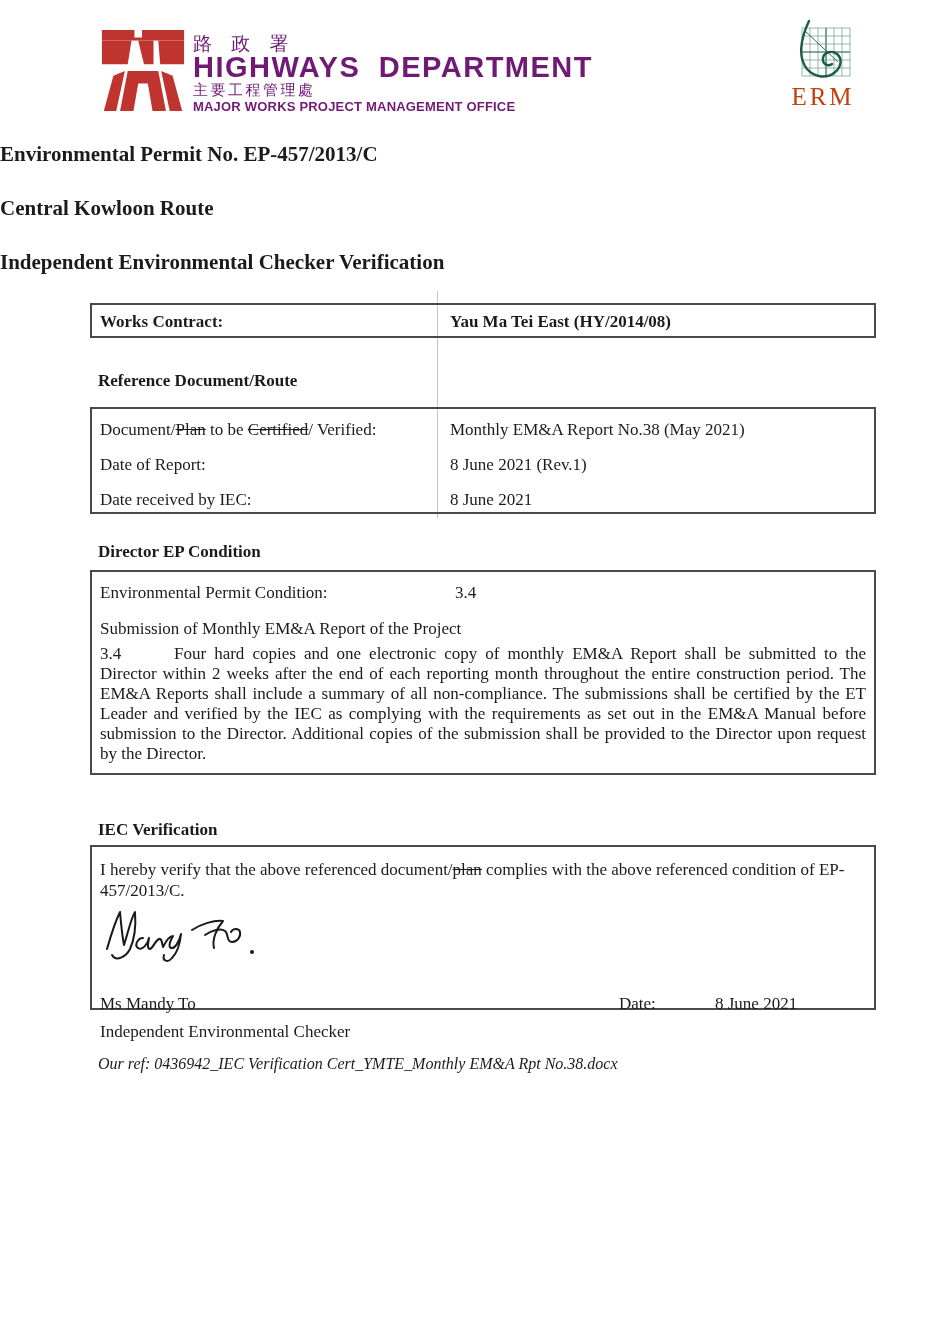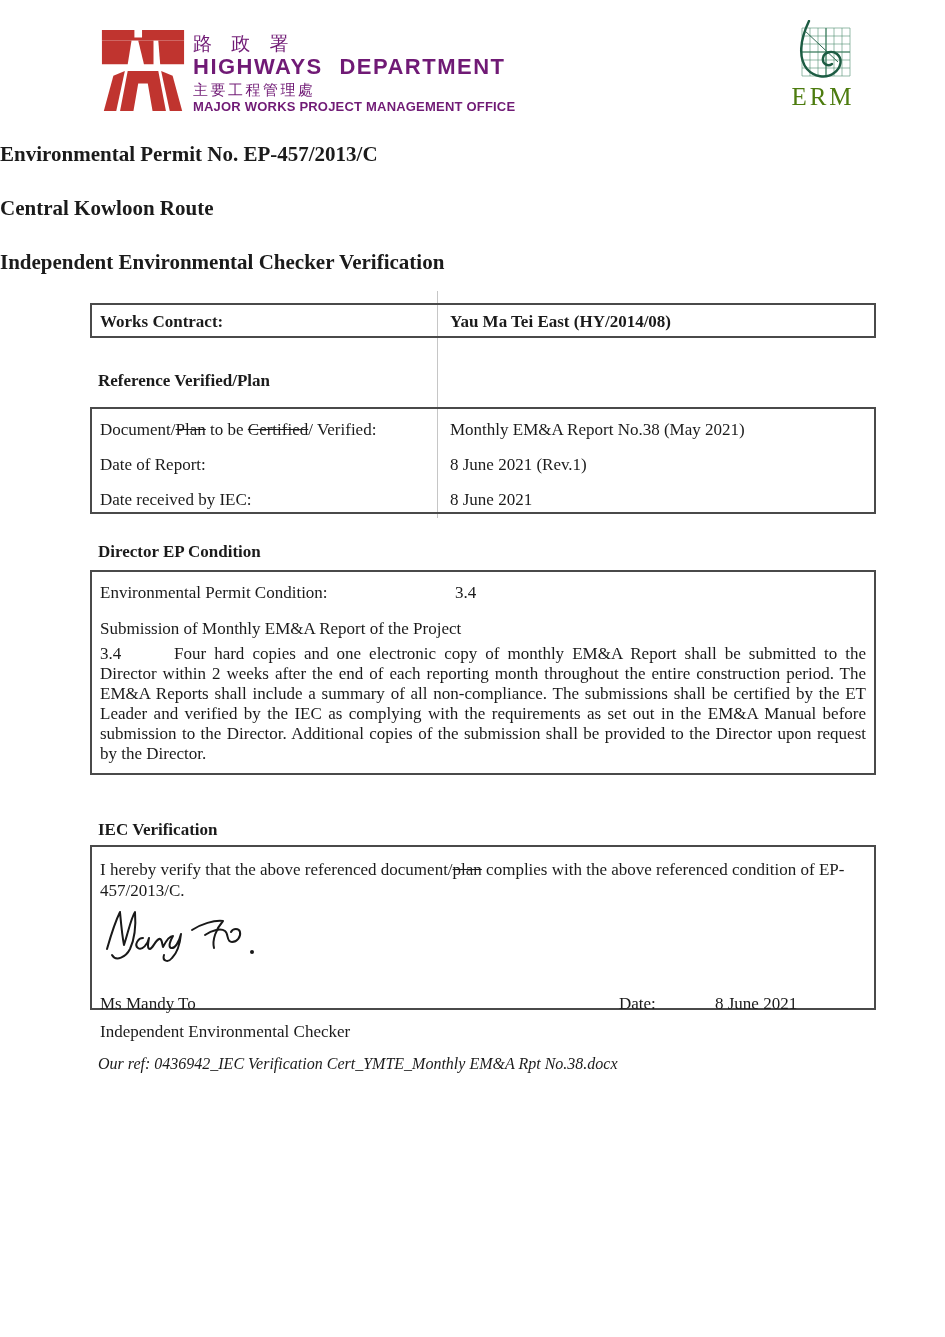--- a/index.html
+++ b/index.html
@@ -5,25 +5,25 @@
   html,body { margin:0; padding:0; background:#ffffff; }
   .page {
     position:relative; width:945px; height:1337px; background:#ffffff;
     font-family:"Liberation Serif", serif; color:#1b1b1b; overflow:hidden;
   }
   .abs { position:absolute; }
 
   
   .hd-text { position:absolute; left:193px; top:33px; font-family:"Liberation Sans", sans-serif; color:#701a75; }
   .hd-zh1 { font-size:19px; letter-spacing:7px; line-height:22px; }
-  .hd-en1 { font-size:22px; font-weight:bold; letter-spacing:1.5px; word-spacing:9px; line-height:24px; }
+  .hd-en1 { font-size:29px; font-weight:bold; letter-spacing:1.5px; word-spacing:9px; line-height:24px; }
   .hd-zh2 { font-size:15px; letter-spacing:2.5px; line-height:19px; margin-top:1px; }
   .hd-en2 { font-size:13px; font-weight:bold; letter-spacing:0.2px; line-height:16px; }
   .erm-wrap { position:absolute; left:789px; top:20px; width:68px; text-align:center; }
-  .erm-text { font-size:25px; letter-spacing:3px; color:#4d7c0f; line-height:26px; margin-top:-2px; }
+  .erm-text { font-size:25px; letter-spacing:3px; color:#c2410c; line-height:26px; margin-top:-2px; }
 
   
   .title { position:absolute; left:0; width:945px; text-align:left; font-size:21px; font-weight:bold; line-height:26px; }
 
   
   .box { position:absolute; left:90px; width:786px; border:2px solid #4a4a4a; box-sizing:border-box; background:transparent; }
   .cell { position:absolute; font-size:17px; line-height:21px; white-space:nowrap; }
   .heading { position:absolute; left:98px; font-size:17px; font-weight:bold; line-height:21px; white-space:nowrap; }
   .strike { text-decoration:line-through; }
   .prewrap { white-space:pre-wrap; }
@@ -91,21 +91,21 @@
   <div class="title" style="top:249px;">Independent Environmental Checker Verification</div>
   <div class="title" style="top:195px;">Central Kowloon Route</div>
 
   <div class="vline"></div>
 
   <div class="box" style="top:303px; height:35px;">
     <div class="cell" style="left:8px; top:6px; font-weight:bold;">Works Contract:</div>
     <div class="cell" style="left:358px; top:6px; font-weight:bold;">Yau Ma Tei East (HY/2014/08)</div>
   </div>
 
-  <div class="heading" style="top:370px;">Reference Verified/Plan</div>
+  <div class="heading" style="top:370px;">Reference Document/Route</div>
 
   <div class="box" style="top:399px; height:107px;margin-top:8px;">
     <div class="cell prewrap" style="left:8px; top:10px;"><span>Document/</span><span class="strike">Plan</span><span> to be </span><span class="strike">Certified</span><span>/ Verified:</span></div>
     <div class="cell" style="left:358px; top:10px;">Monthly EM&amp;A Report No.38 (May 2021)</div>
 
     <div class="cell" style="left:8px; top:45px;">Date of Report:</div>
     <div class="cell" style="left:358px; top:45px;">8 June 2021 (Rev.1)</div>
 
     <div class="cell" style="left:8px; top:80px;">Date received by IEC:</div>
     <div class="cell" style="left:358px; top:80px;">8 June 2021</div>

